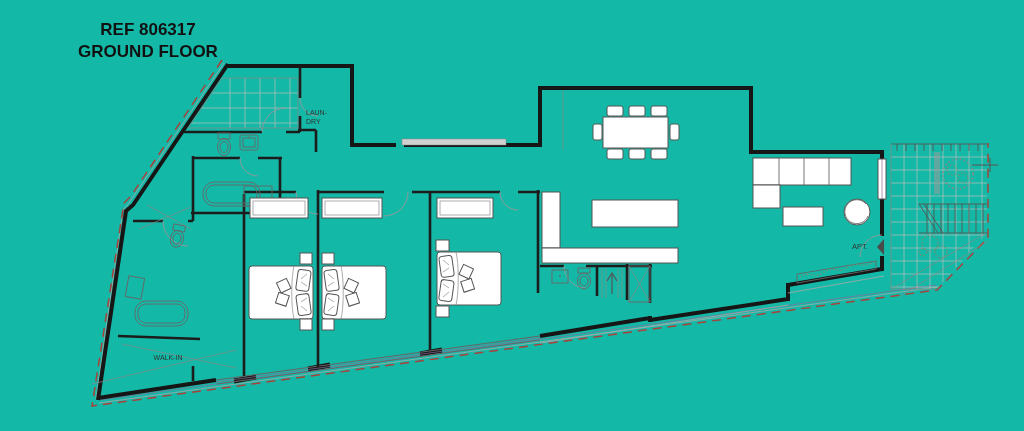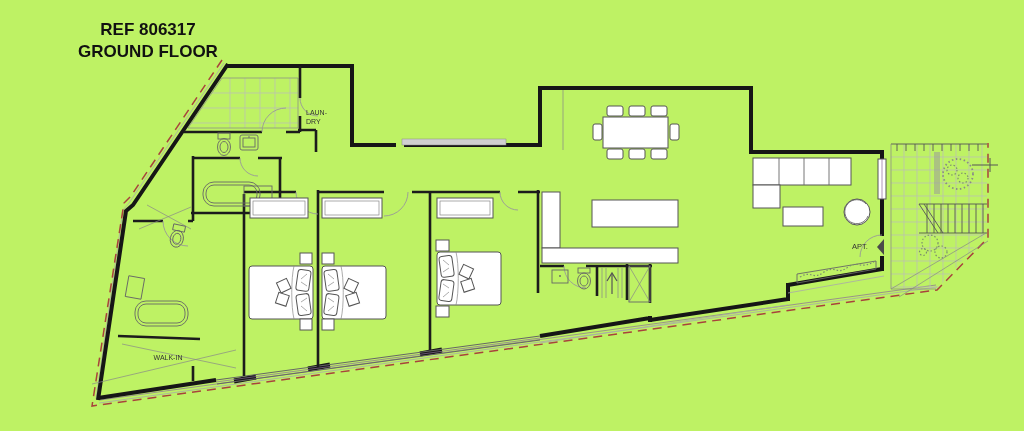--- a/index.html
+++ b/index.html
@@ -1,16 +1,16 @@
 <!DOCTYPE html>
 <html><head>
 <meta charset="utf-8">
 <style>
   html,body{margin:0;padding:0;background:#fff;}
-  #stage{position:relative;width:1024px;height:431px;background:#bef264;overflow:hidden;
+  #stage{position:relative;width:1024px;height:431px;background:#14b8a6;overflow:hidden;
          font-family:"Liberation Sans",sans-serif;}
   svg{position:absolute;left:0;top:0;}
   .wall-x{fill:none;stroke:#161616;stroke-width:4;}
   .wall-i{fill:none;stroke:#1c1c1c;stroke-width:2.6;}
   .wall-t{fill:none;stroke:#161616;stroke-width:5;}
   .furn{fill:#ffffff;stroke:#555;stroke-width:1;}
   .furn2{fill:none;stroke:#666;stroke-width:0.9;}
   .thin{fill:none;stroke:#888;stroke-width:0.7;}
   .arc{fill:none;stroke:#999;stroke-width:0.9;}
   .grid{fill:none;stroke:#bcbcbc;stroke-width:0.7;}

